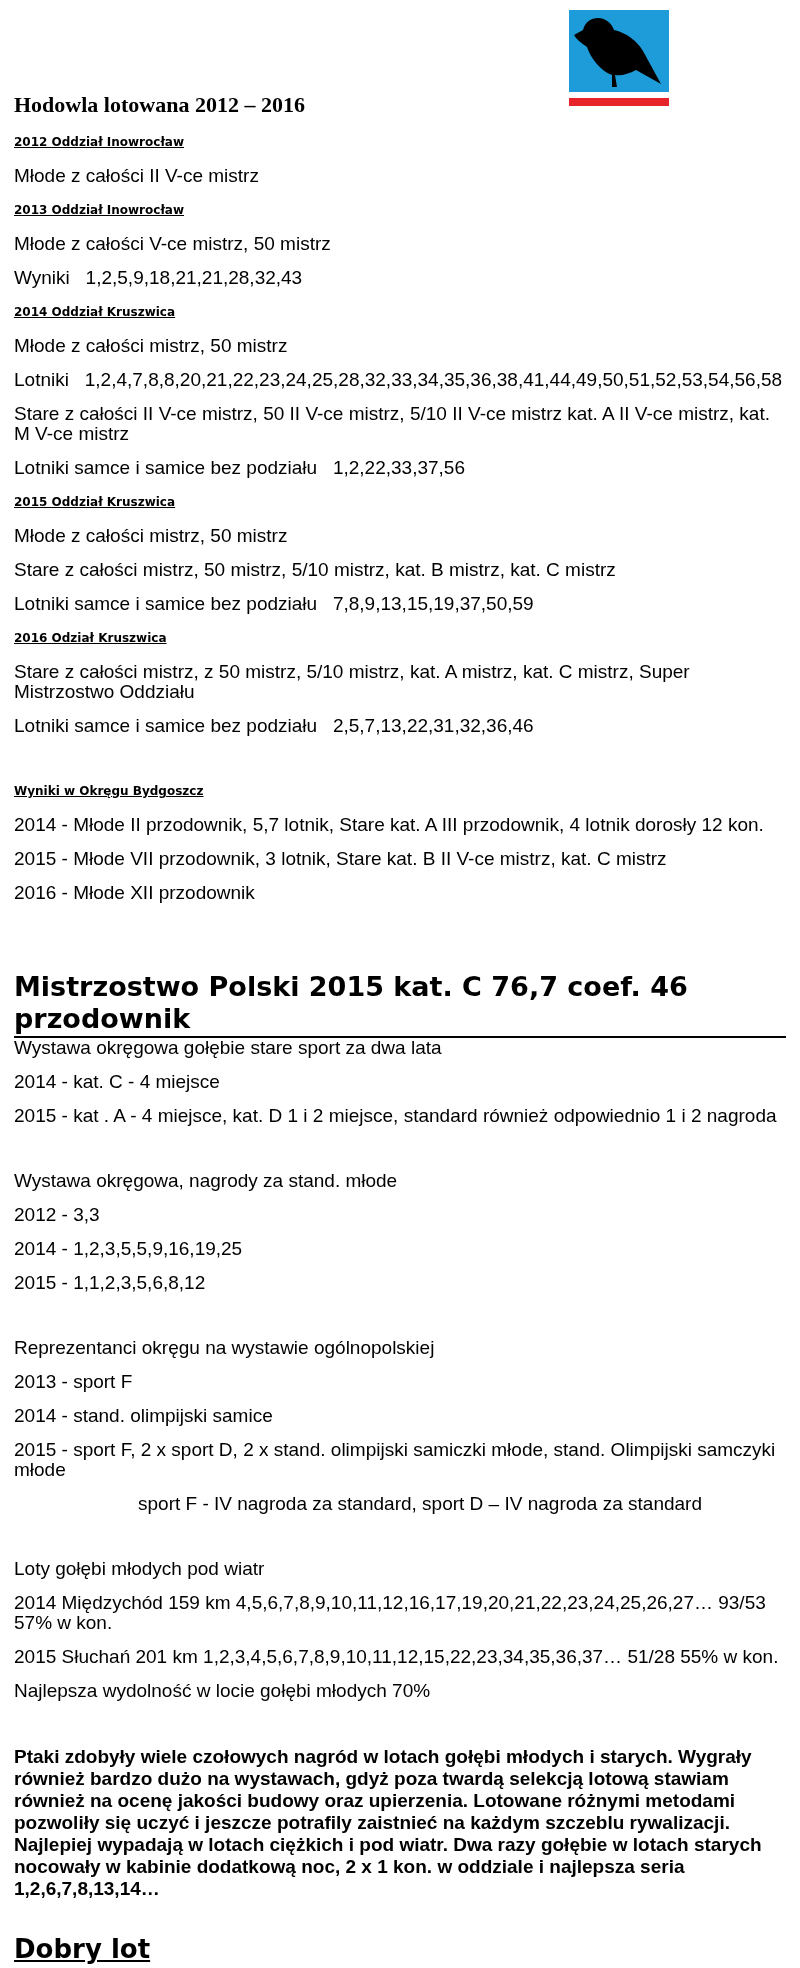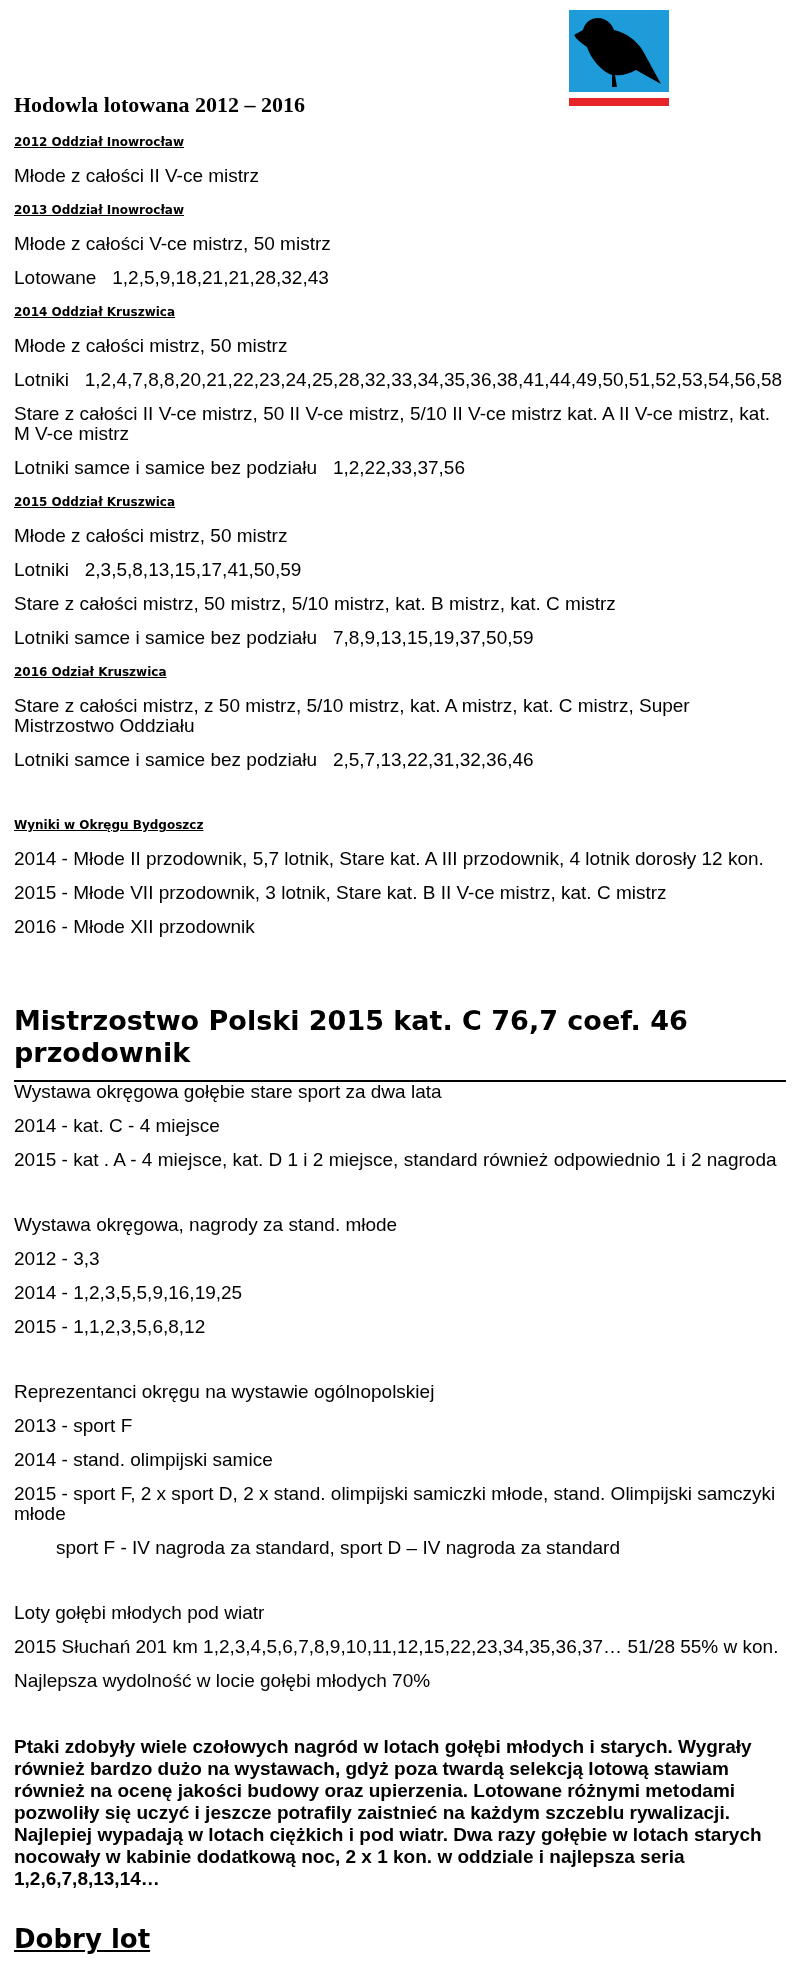--- a/index.html
+++ b/index.html
@@ -26,24 +26,24 @@
   }
   .heading {
     font-family: "DejaVu Sans", sans-serif;
     font-weight: bold; font-size: 12px;
     text-decoration: underline;
   }
   .big {
     font-family: "DejaVu Sans", sans-serif;
     font-weight: bold; font-size: 27px; line-height: 32px;
     margin-top: 68px; margin-bottom: 0;
-    padding-bottom: 11px; border-bottom: 2px solid #000;
+    padding-bottom: 1px; border-bottom: 2px solid #000;
     width: 772px;
   }
-  .indent { padding-left: 42px; }
+  .indent { padding-left: 42px; text-align: center; }
   .gap { margin-top: 45px; }
   .para {
     line-height: 22px; font-weight: bold; margin-bottom: 0;
     width: 772px;
   }
   .footer {
     font-family: "DejaVu Sans", sans-serif;
     font-weight: bold; font-size: 26px; line-height: 30px;
     margin-top: 34px; text-decoration: underline;
   }
@@ -57,29 +57,28 @@
   <rect x="0" y="88" width="100" height="8" fill="#e8242b"></rect>
 </svg>
 
 <div class="page">
   <h1 class="title">Hodowla lotowana 2012 – 2016</h1>
   <div>
       <p class="line heading">2012 Oddział Inowrocław</p>
       <p class="line body">Młode z całości II V-ce mistrz</p>
       <p class="line heading">2013 Oddział Inowrocław</p>
       <p class="line body">Młode z całości V-ce mistrz, 50 mistrz</p>
-      <p class="line body">Lotowane   1,2,5,9,18,21,21,28,32,43</p>
+      <p class="line body">Wyniki   1,2,5,9,18,21,21,28,32,43</p>
       <p class="line heading">2014 Oddział Kruszwica</p>
       <p class="line body">Młode z całości mistrz, 50 mistrz</p>
       <p class="line body">Lotniki   1,2,4,7,8,8,20,21,22,23,24,25,28,32,33,34,35,36,38,41,44,49,50,51,52,53,54,56,58</p>
       <p class="line body">Stare z całości II V-ce mistrz, 50 II V-ce mistrz, 5/10 II V-ce mistrz kat. A II V-ce mistrz, kat. M V-ce mistrz</p>
       <p class="line body">Lotniki samce i samice bez podziału   1,2,22,33,37,56</p>
       <p class="line heading">2015 Oddział Kruszwica</p>
       <p class="line body">Młode z całości mistrz, 50 mistrz</p>
-      <p class="line body">Lotniki   2,3,5,8,13,15,17,41,50,59</p>
       <p class="line body">Stare z całości mistrz, 50 mistrz, 5/10 mistrz, kat. B mistrz, kat. C mistrz</p>
       <p class="line body">Lotniki samce i samice bez podziału   7,8,9,13,15,19,37,50,59</p>
       <p class="line heading">2016 Odział Kruszwica</p>
       <p class="line body">Stare z całości mistrz, z 50 mistrz, 5/10 mistrz, kat. A mistrz, kat. C mistrz, Super Mistrzostwo Oddziału</p>
       <p class="line body">Lotniki samce i samice bez podziału   2,5,7,13,22,31,32,36,46</p>
       <p class="line heading gap">Wyniki w Okręgu Bydgoszcz</p>
       <p class="line body">2014 - Młode II przodownik, 5,7 lotnik, Stare kat. A III przodownik, 4 lotnik dorosły 12 kon.</p>
       <p class="line body">2015 - Młode VII przodownik, 3 lotnik, Stare kat. B II V-ce mistrz, kat. C mistrz</p>
       <p class="line body">2016 - Młode XII przodownik</p>
       <p class="line big">Mistrzostwo Polski 2015 kat. C 76,7 coef. 46 przodownik</p>
@@ -89,18 +88,19 @@
       <p class="line body gap">Wystawa okręgowa, nagrody za stand. młode</p>
       <p class="line body">2012 - 3,3</p>
       <p class="line body">2014 - 1,2,3,5,5,9,16,19,25</p>
       <p class="line body">2015 - 1,1,2,3,5,6,8,12</p>
       <p class="line body gap">Reprezentanci okręgu na wystawie ogólnopolskiej</p>
       <p class="line body">2013 - sport F</p>
       <p class="line body">2014 - stand. olimpijski samice</p>
       <p class="line body">2015 - sport F, 2 x sport D, 2 x stand. olimpijski samiczki młode, stand. Olimpijski samczyki młode</p>
       <p class="line indent">sport F - IV nagroda za standard, sport D – IV nagroda za standard</p>
       <p class="line body gap">Loty gołębi młodych pod wiatr</p>
+      <p class="line body">2014 Międzychód 159 km 4,5,6,7,8,9,10,11,12,16,17,19,20,21,22,23,24,25,26,27… 93/53 57% w kon.</p>
       <p class="line body">2015 Słuchań 201 km 1,2,3,4,5,6,7,8,9,10,11,12,15,22,23,34,35,36,37… 51/28 55% w kon.</p>
       <p class="line body">Najlepsza wydolność w locie gołębi młodych 70%</p>
       <p class="line para gap">Ptaki zdobyły wiele czołowych nagród w lotach gołębi młodych i starych. Wygrały również bardzo dużo na wystawach, gdyż poza twardą selekcją lotową stawiam również na ocenę jakości budowy oraz upierzenia. Lotowane różnymi metodami pozwoliły się uczyć i jeszcze potrafily zaistnieć na każdym szczeblu rywalizacji. Najlepiej wypadają w lotach ciężkich i pod wiatr. Dwa razy gołębie w lotach starych nocowały w kabinie dodatkową noc, 2 x 1 kon. w oddziale i najlepsza seria 1,2,6,7,8,13,14…</p>
     </div>
   <p class="line footer">Dobry lot</p>
 </div>
 
 </body></html>

